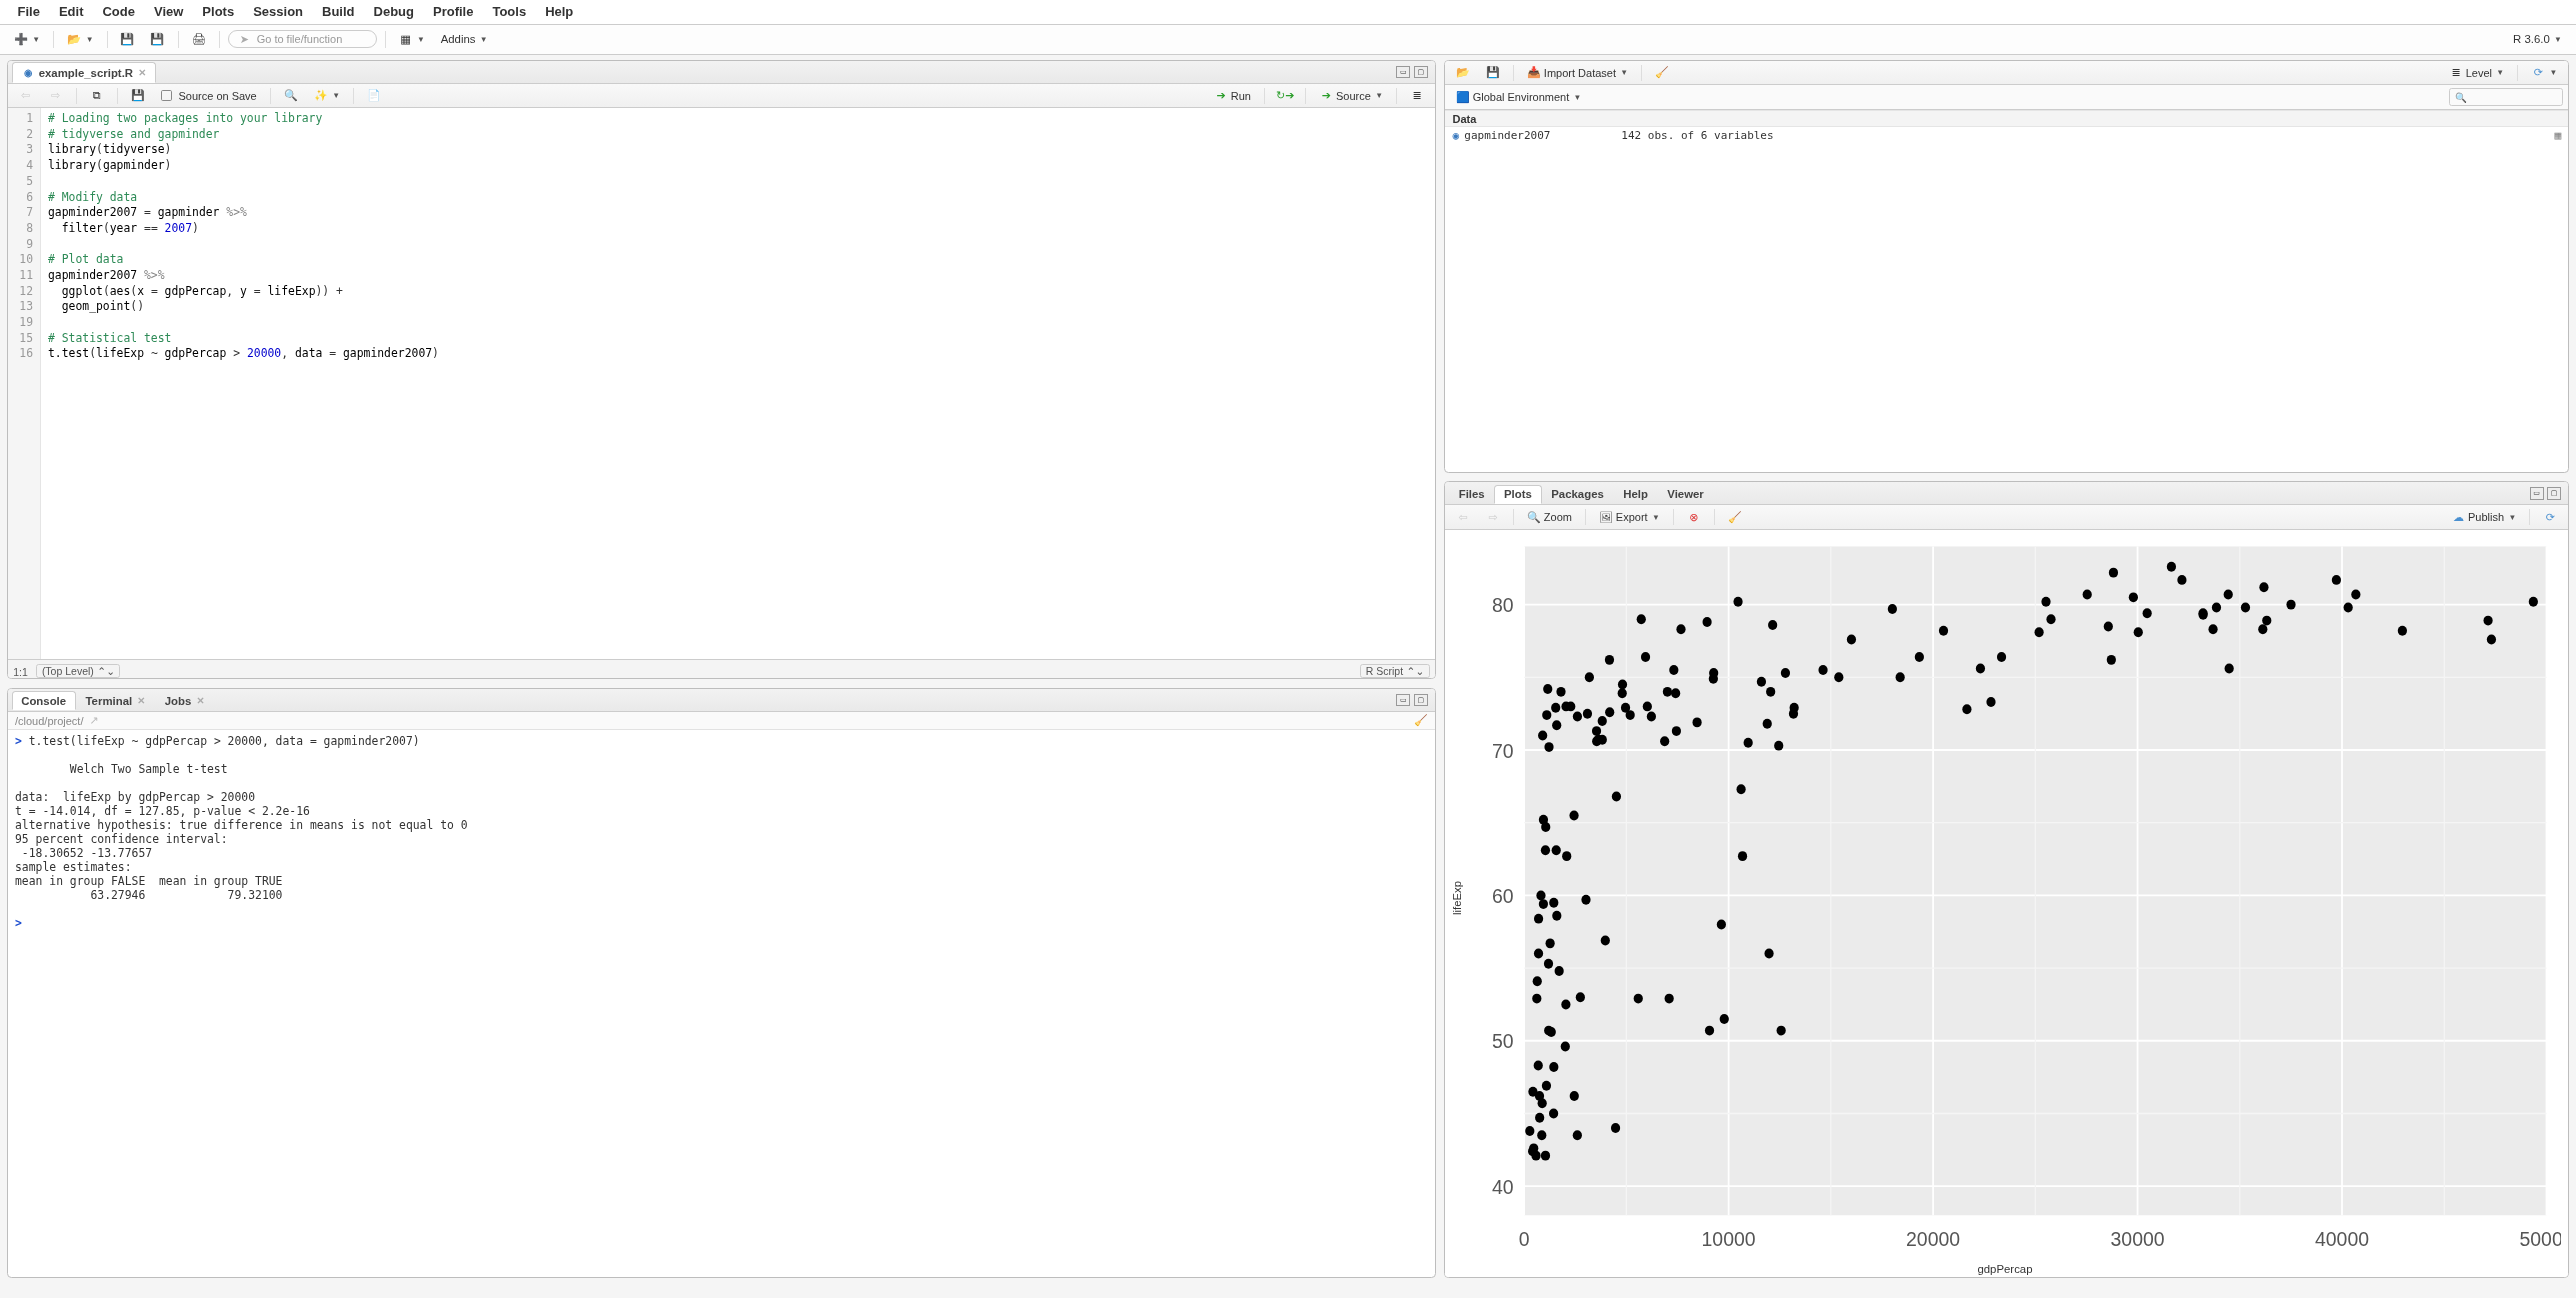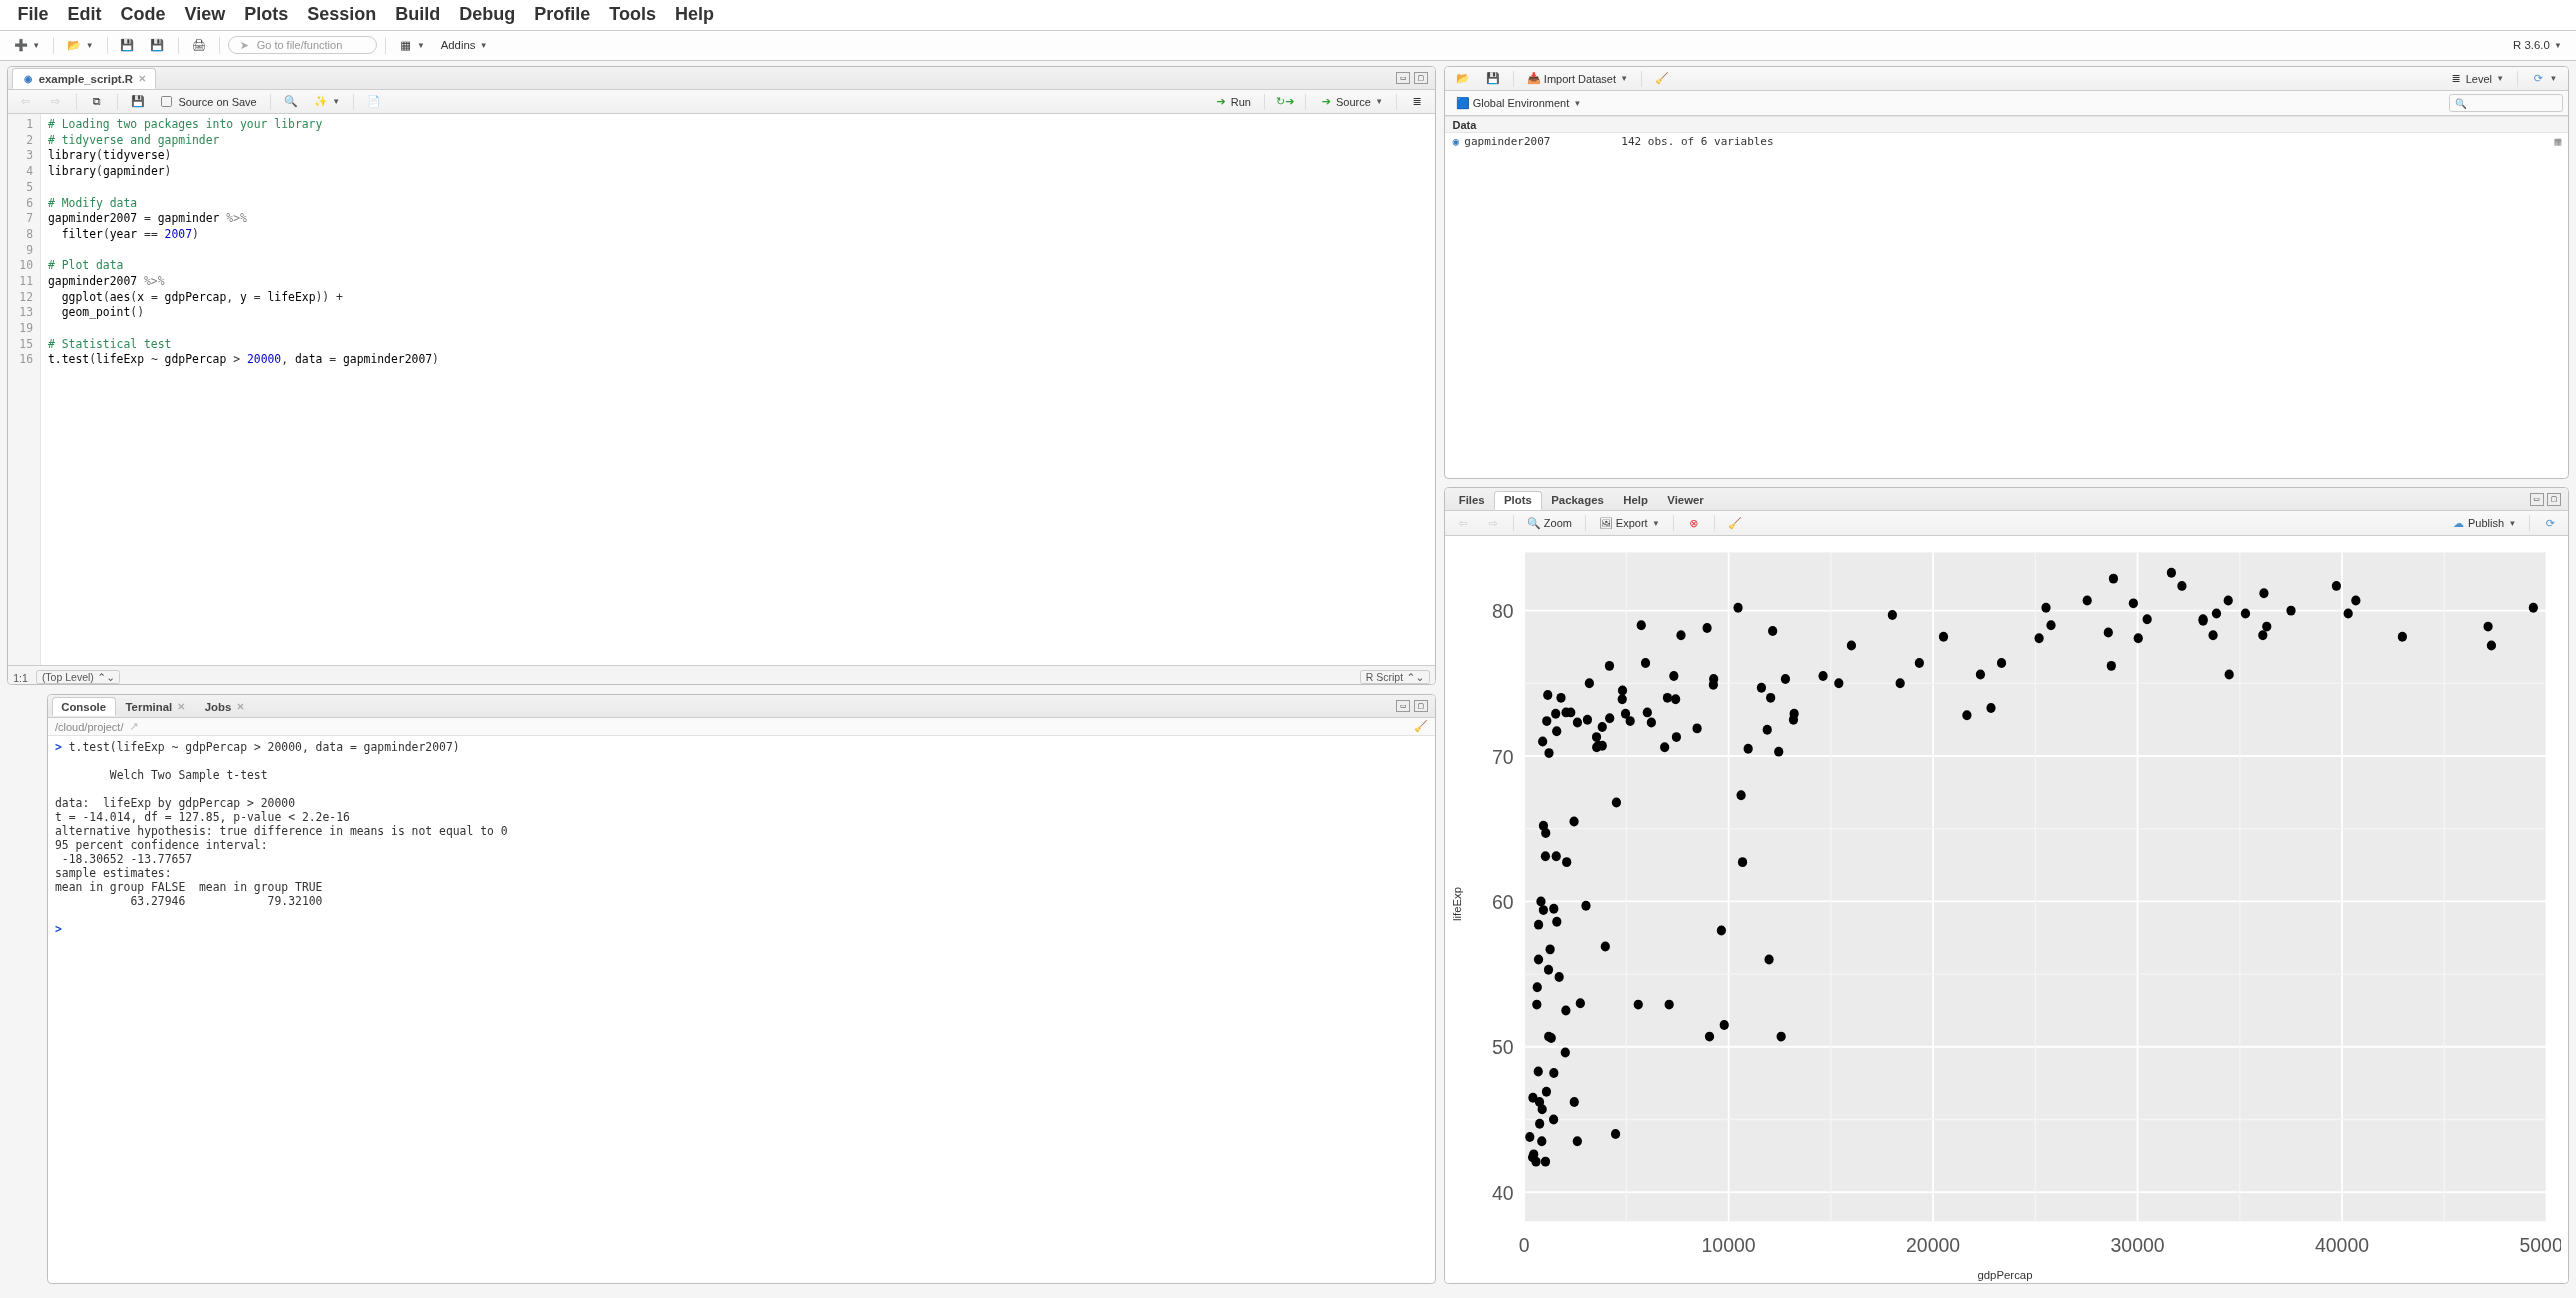--- a/index.html
+++ b/index.html
@@ -10,21 +10,21 @@
   color: #333;
   overflow: hidden;
 }
 .menubar {
   display: flex;
   align-items: center;
   padding: 4.4px 17.5px;
   border-bottom: 0.9px solid #ccc;
   background: #fff;
   gap: 19px;
-  font-size: 18px;
+  font-size: 13px;
 }
 .menubar span { cursor: pointer; font-weight: 600; color: #333;}
 .toolbar-main {
   display: flex;
   align-items: center;
   padding: 3.5px 8.7px;
   background: #fdfdfd;
   border-bottom: 0.9px solid #ccc;
   gap: 5.2px;
   height: 30px;
@@ -341,21 +341,21 @@
       </div>
       <div class="statusbar">
         <span>1:1</span>
         <span style="width:8.7px"></span>
         <span class="top-lvl"><span>(Top Level)</span> ⌃⌄</span>
         <div class="spacer"></div>
         <span class="top-lvl"><span>R Script</span> ⌃⌄</span>
       </div>
     </div>
 
-    <div class="pane" style="flex:1;margin-left:40px;">
+    <div class="pane" style="flex:1;">
       <div class="tabbar">
         <div class="tab active">
             <span>Console</span>
           </div>
         <div class="tab">
             <span>Terminal</span>
             <span class="close-x">✕</span>
           </div>
         <div class="tab">
             <span>Jobs</span>

